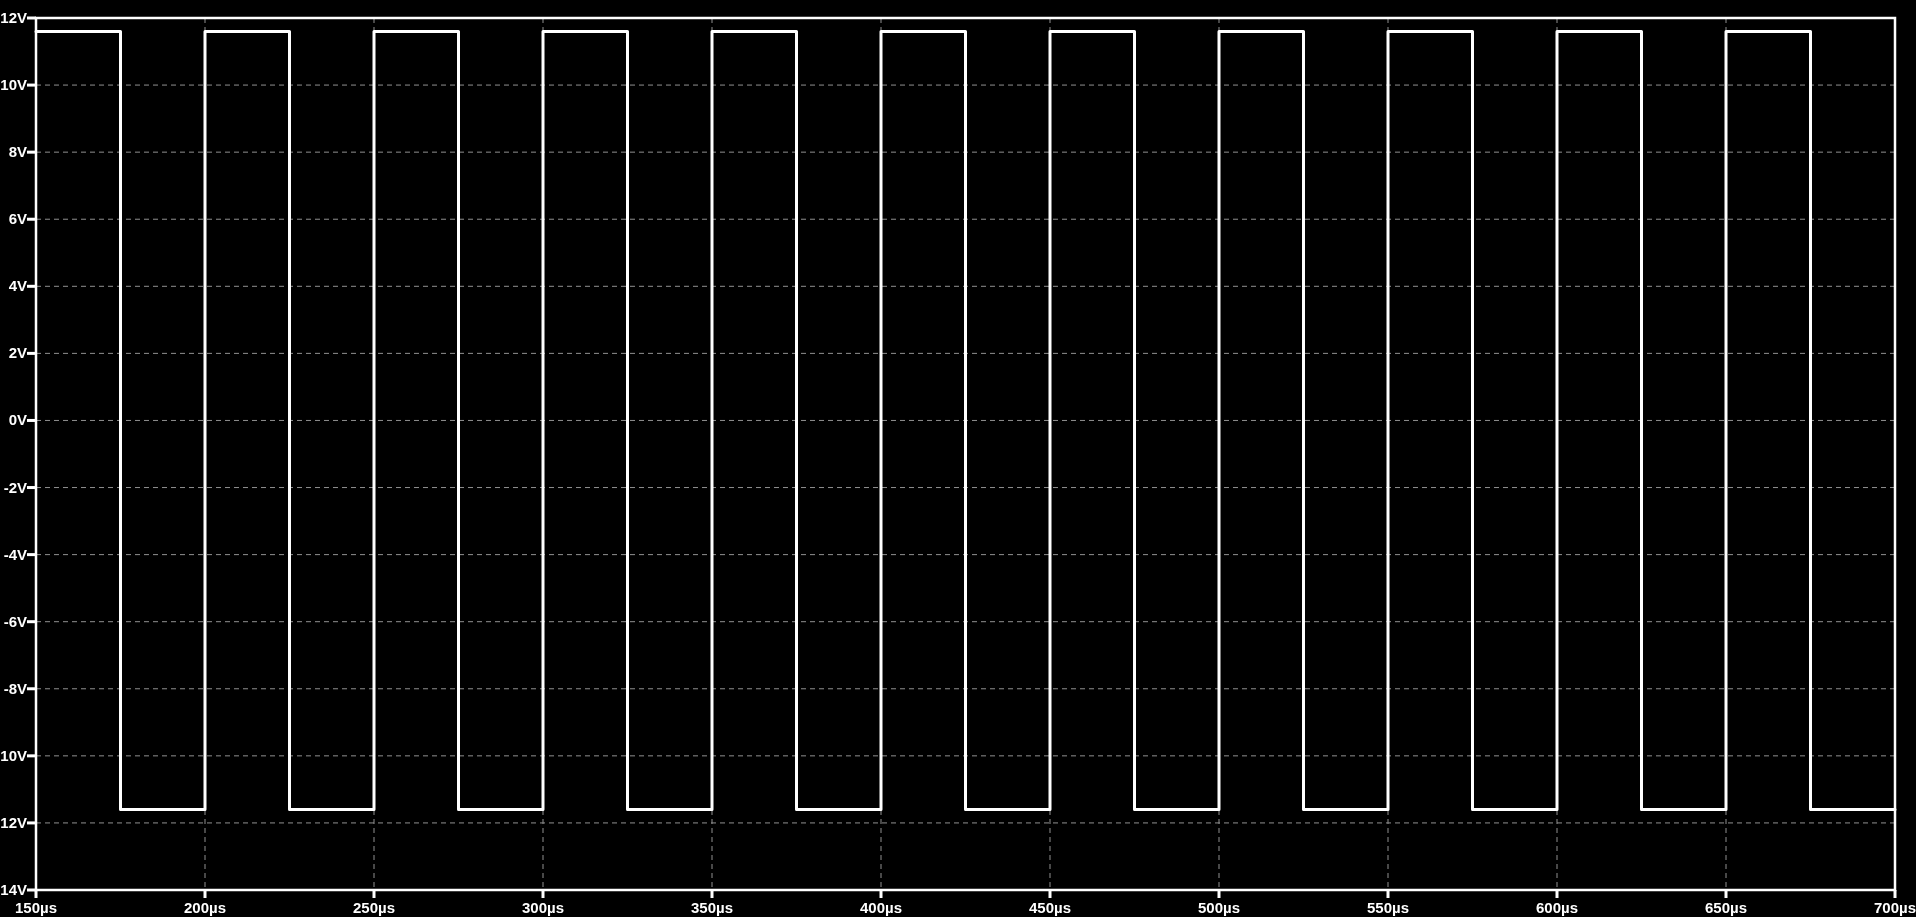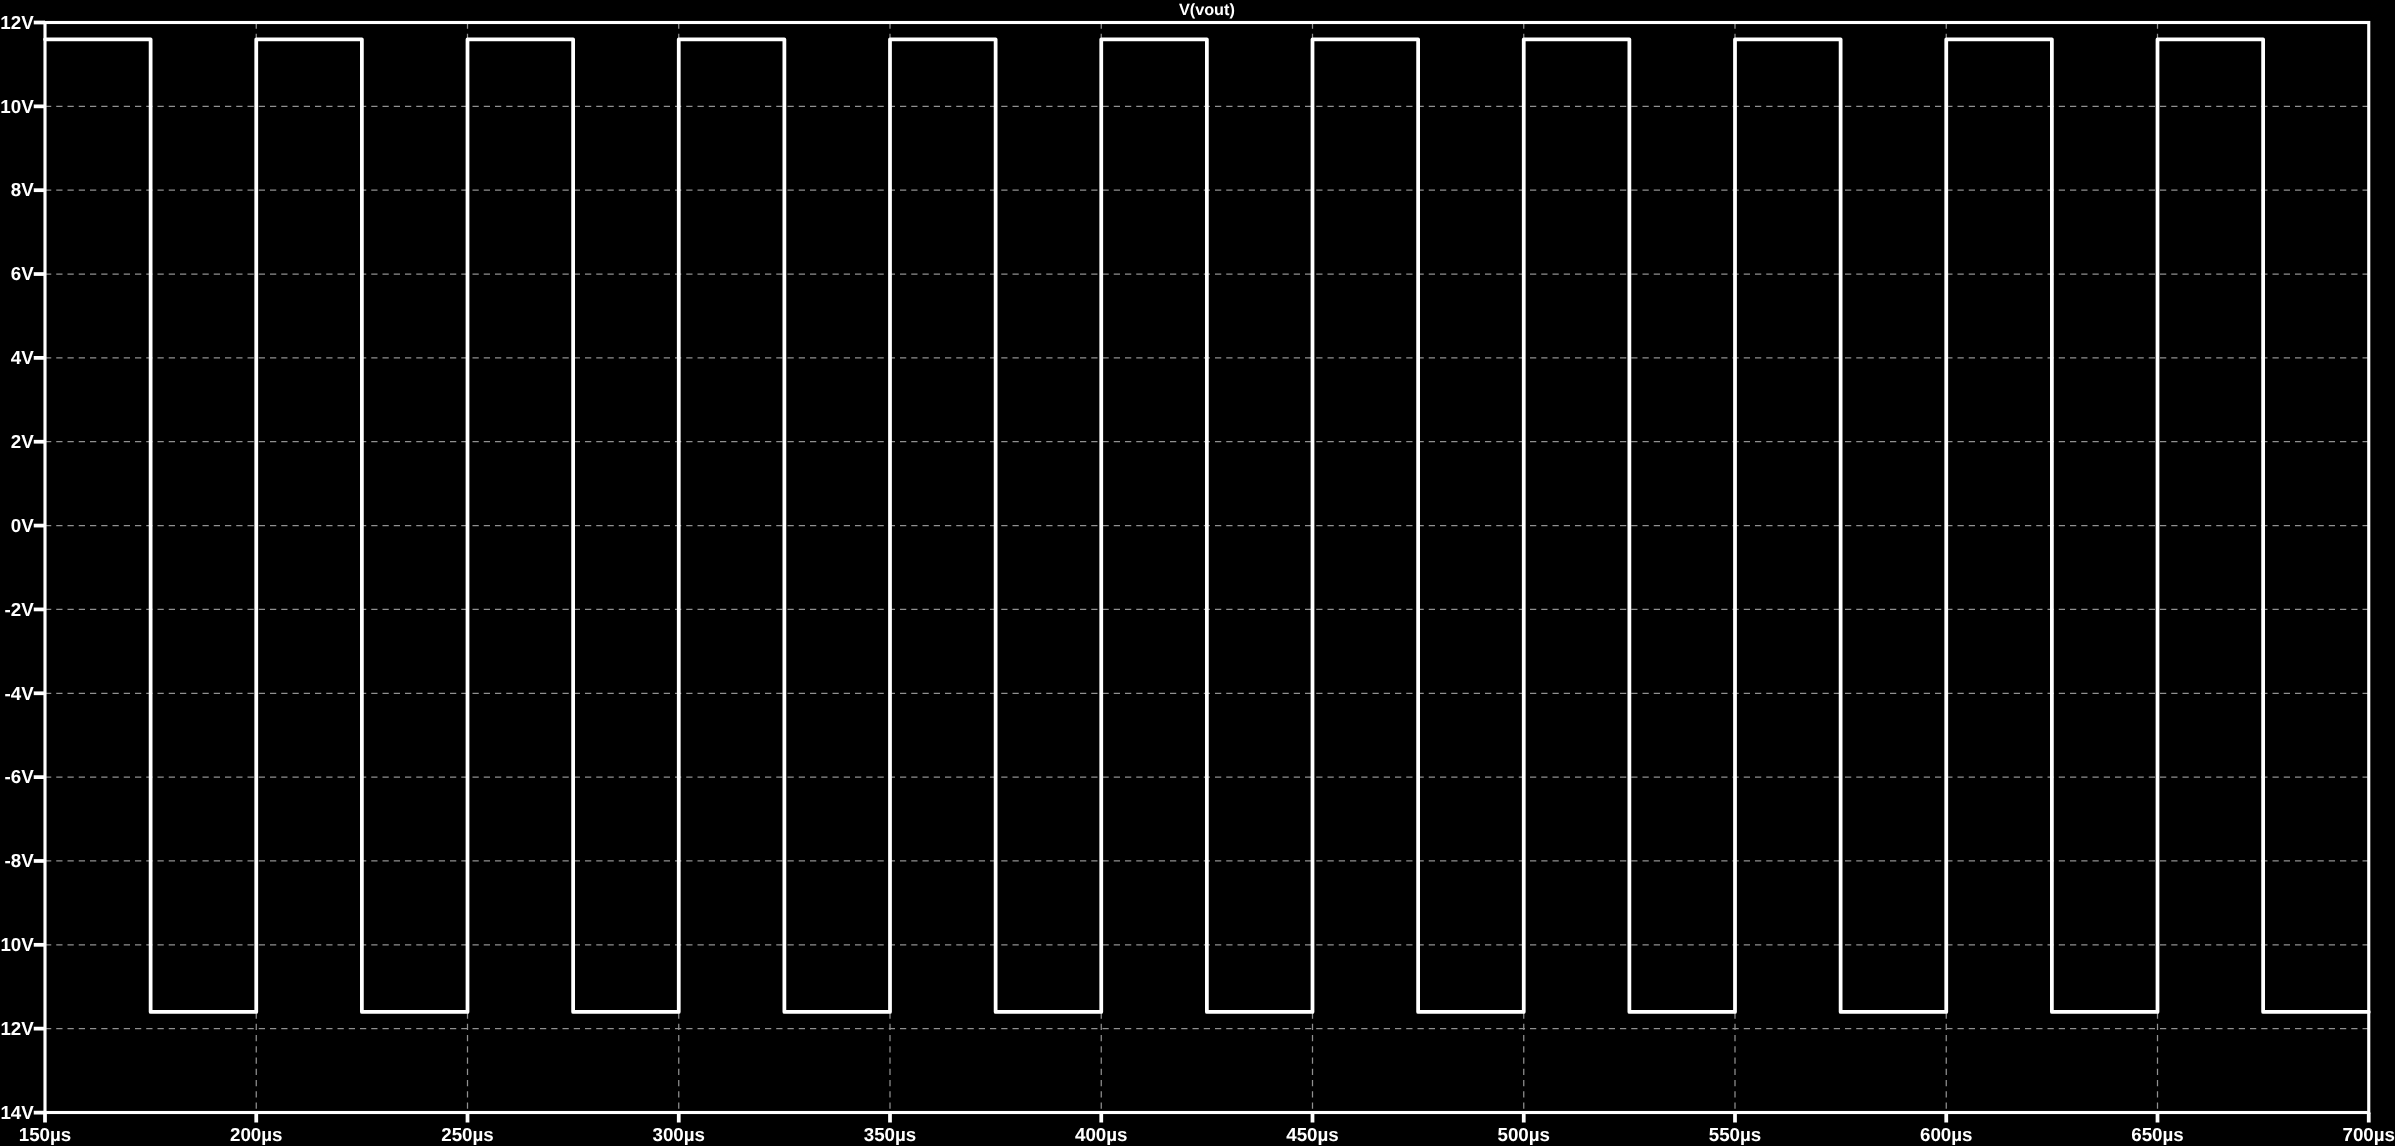--- a/index.html
+++ b/index.html
@@ -42,21 +42,20 @@
     font-weight: bold;
     fill: #ffffff;
   }
   svg text.tick-label-y { font-size: 15px; }
   svg text.tick-label-x { font-size: 15px; }
 </style>
 </head>
 <body>
 
 <div class="plot-window">
-  <div class="plot-title">V(vout)</div>
   <svg class="plot-canvas" id="plot-svg" width="1916" height="917" viewBox="0 0 1916 917">
       <line x1="27" y1="18" x2="36" y2="18" stroke="#ffffff" stroke-width="3"></line>
       <text x="27" y="23" text-anchor="end" class="tick-label-y">12V</text>
       <line x1="36" y1="85.07692307692308" x2="1895" y2="85.07692307692308" stroke="#909090" stroke-width="1" stroke-dasharray="5 4"></line>
       <line x1="27" y1="85.07692307692308" x2="36" y2="85.07692307692308" stroke="#ffffff" stroke-width="3"></line>
       <text x="27" y="90.07692307692308" text-anchor="end" class="tick-label-y">10V</text>
       <line x1="36" y1="152.15384615384616" x2="1895" y2="152.15384615384616" stroke="#909090" stroke-width="1" stroke-dasharray="5 4"></line>
       <line x1="27" y1="152.15384615384616" x2="36" y2="152.15384615384616" stroke="#ffffff" stroke-width="3"></line>
       <text x="27" y="157.15384615384616" text-anchor="end" class="tick-label-y">8V</text>
       <line x1="36" y1="219.23076923076923" x2="1895" y2="219.23076923076923" stroke="#909090" stroke-width="1" stroke-dasharray="5 4"></line>

